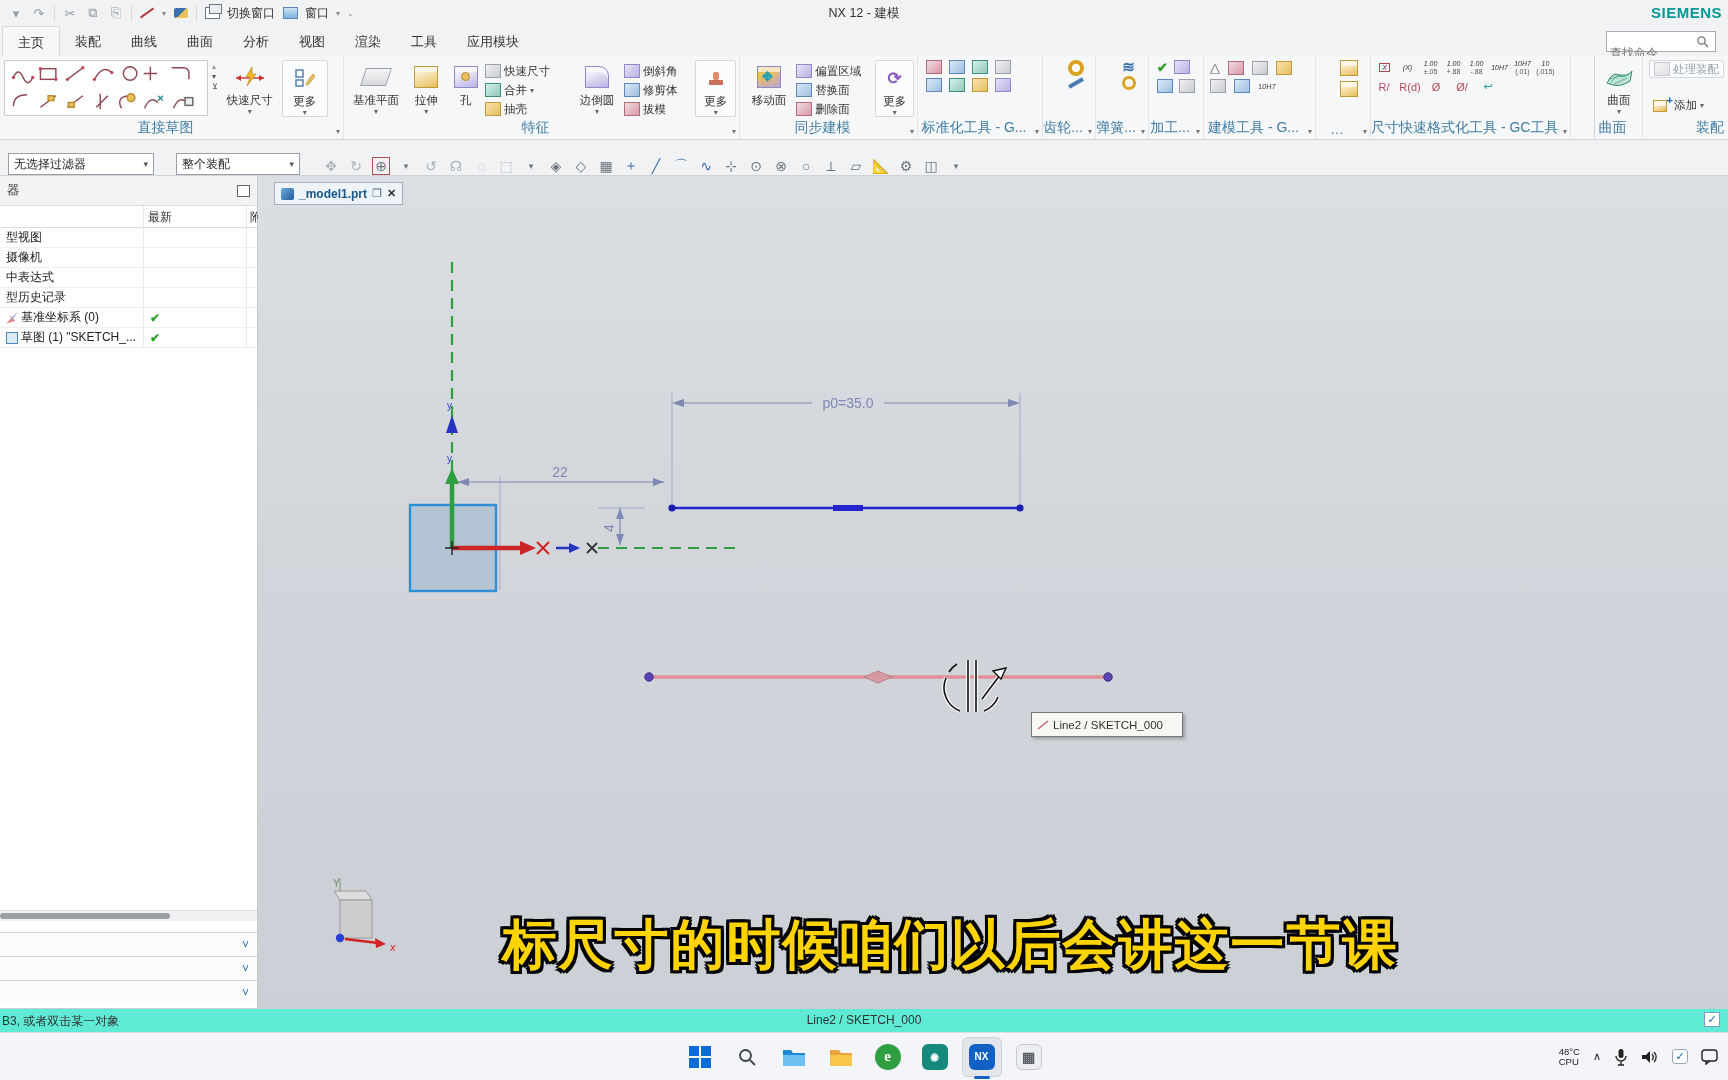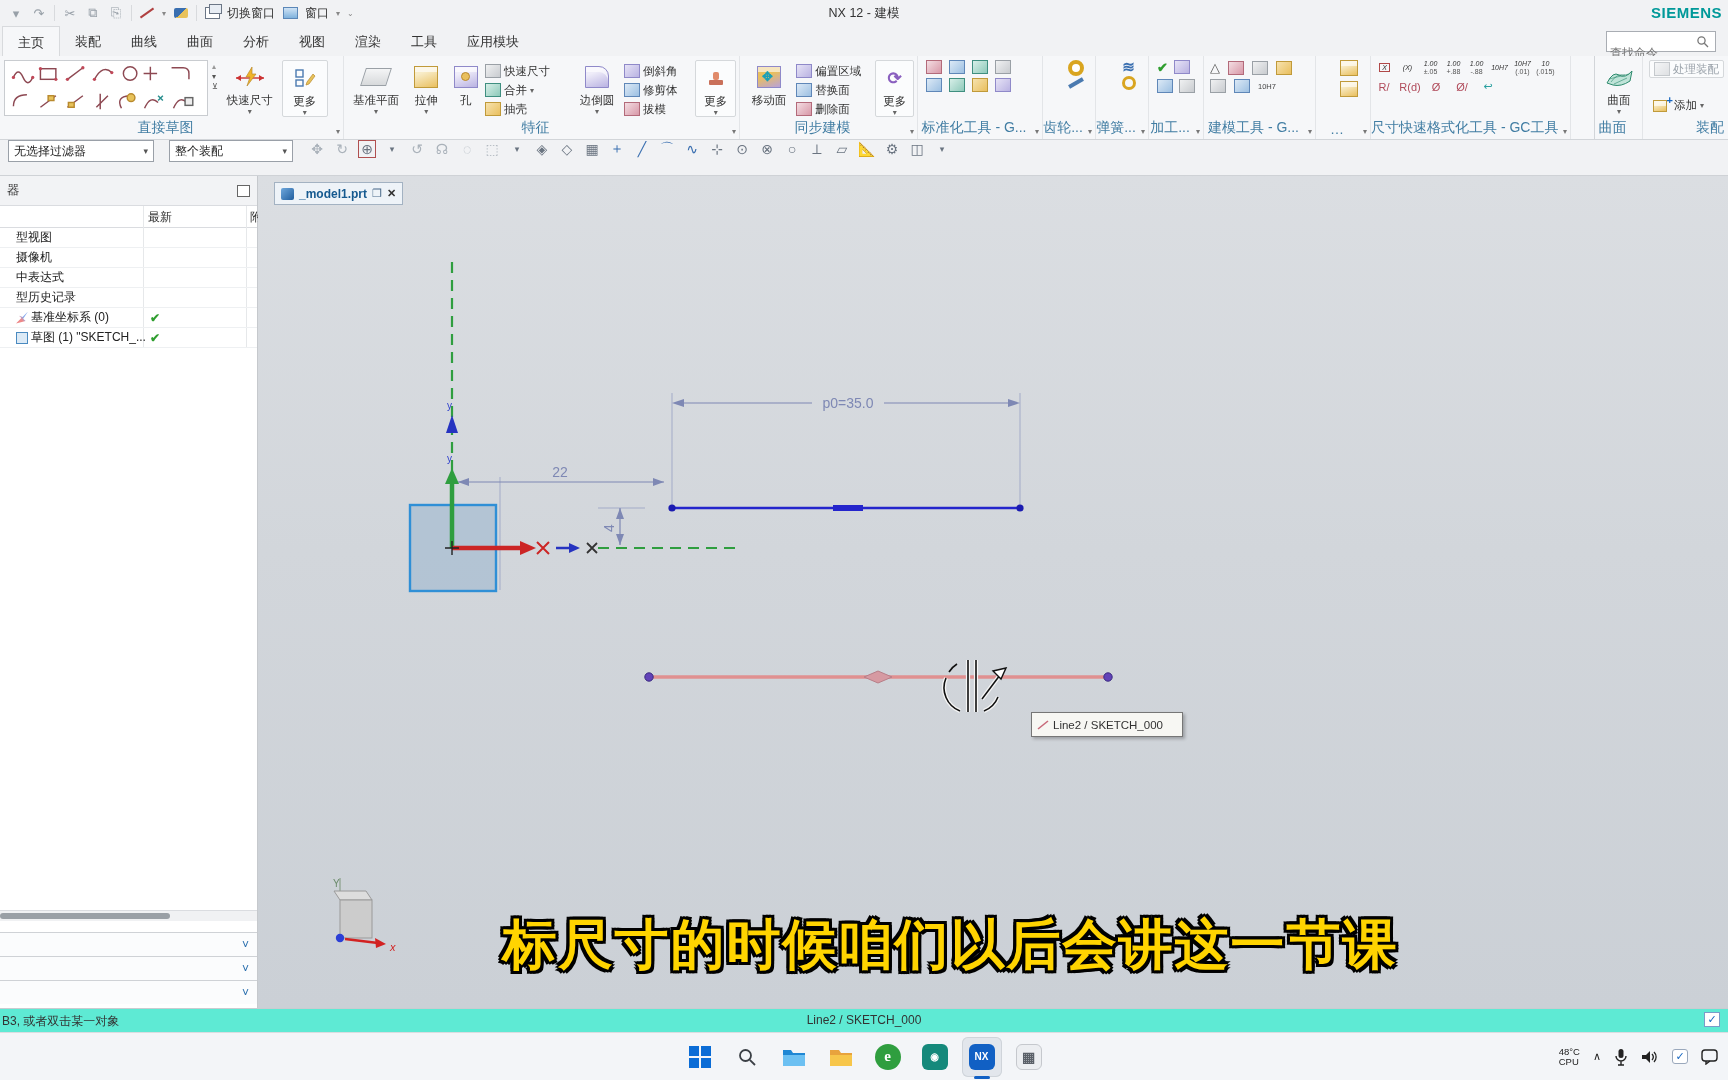--- a/index.html
+++ b/index.html
@@ -54,37 +54,37 @@
   .cube{width:24px;height:22px;border:1px solid #8f89c9;background:linear-gradient(160deg,#efedf9 30%,#b9b2e2);box-shadow:inset 0 5px 0 rgba(255,255,255,.6);position:relative;}
   .cube.gold{border-color:#c09a3a;background:linear-gradient(160deg,#f8ecc8 30%,#e9bf5e);}
   .i-plane{width:26px;height:18px;background:linear-gradient(#f4f5f6,#d7d9db);border:1px solid #9aa0a6;transform:skewX(-18deg);}
   .gct{display:inline-flex;flex-direction:column;align-items:center;font-size:7px;line-height:7.5px;color:#333;width:23px;}
   .gct b{font-weight:normal;color:#555;}
   .gct.boxed i{border:1px solid #b04848;padding:0 2px;}
   .gcr{font-size:11px;color:#b04a5a;width:22px;text-align:center;}
   .gcr.teal{color:#2aa0a0;}
 
   
-  .selbar{position:absolute;top:140px;left:0;right:0;height:36px;background:#f1f2f4;border-bottom:1px solid #cfd2d6;display:flex;align-items:flex-start;gap:15px;padding-left:8px;}
+  .selbar{position:absolute;top:140px;left:0;right:0;height:36px;background:#f1f2f4;border-bottom:1px solid #cfd2d6;display:flex;align-items:flex-end;gap:22px;padding-left:8px;}
   .dropdown{height:22px;background:#fff;border:1px solid #9aa0a8;display:flex;align-items:center;justify-content:space-between;padding:0 5px;font-size:12px;color:#222;}
   .dd-car{font-size:9px;color:#555;}
   .tstrip{display:flex;align-items:center;gap:7px;color:#6a7480;font-size:14px;}
   .ti{min-width:18px;height:18px;display:flex;align-items:center;justify-content:center;}
   .ti.rbox{border:1px solid #b05050;}
   .ti.dim{color:#aab2ba;}
 
   
   .nav{position:absolute;top:176px;left:0;width:258px;bottom:72px;background:#fff;border-right:1px solid #c6c9cd;}
   .nav-head{height:30px;display:flex;align-items:center;justify-content:space-between;padding:0 7px;font-size:12.5px;background:#f2f3f5;border-bottom:1px solid #dadce0;}
   .winbox{width:13px;height:12px;border:1.5px solid #666;background:#fff;}
   .nav-cols{position:relative;height:22px;border-bottom:1px solid #dadce0;font-size:12px;color:#333;}
   .nav-cols .c1{position:absolute;left:148px;top:3px;}
   .nav-cols .c2{position:absolute;left:250px;top:3px;}
   .vline{position:absolute;width:1px;background:#e6e8ea;top:30px;height:142px;}
-  .nav-row{height:20px;display:flex;align-items:center;font-size:12px;color:#222;border-bottom:1px solid #eef0f2;padding-left:16px;position:relative;white-space:nowrap;overflow:hidden;}
+  .nav-row{height:20px;display:flex;align-items:center;font-size:12px;color:#222;border-bottom:1px solid #eef0f2;padding-left:6px;position:relative;white-space:nowrap;overflow:hidden;}
   .nav-row .chk{position:absolute;left:150px;color:#2f9e2f;font-size:12px;font-weight:bold;}
   .ri{width:12px;height:12px;margin-right:3px;flex:0 0 12px;}
   .ri.csys{background:linear-gradient(45deg,#e88 40%,#8ae 60%);clip-path:polygon(0 100%,45% 55%,25% 35%,55% 45%,100% 0,60% 60%,80% 80%);}
   .ri.sk{border:1px solid #4a8ac0;background:#dceaf6;}
   .nav-hscroll{position:absolute;left:0;right:0;top:734px;height:11px;background:#f0f1f3;border-top:1px solid #dadce0;}
   .nav-hscroll .thumb{position:absolute;left:0;top:2px;width:170px;height:6px;background:#9aa0a6;border-radius:3px;}
   .nav-pane{position:absolute;left:0;right:0;height:24px;background:#fbfcfd;border-top:1px solid #cfd2d6;display:flex;align-items:center;justify-content:flex-end;padding-right:8px;color:#2a6fae;font-size:12px;}
 
   
   .canvas{position:absolute;left:258px;top:176px;right:0;bottom:72px;

